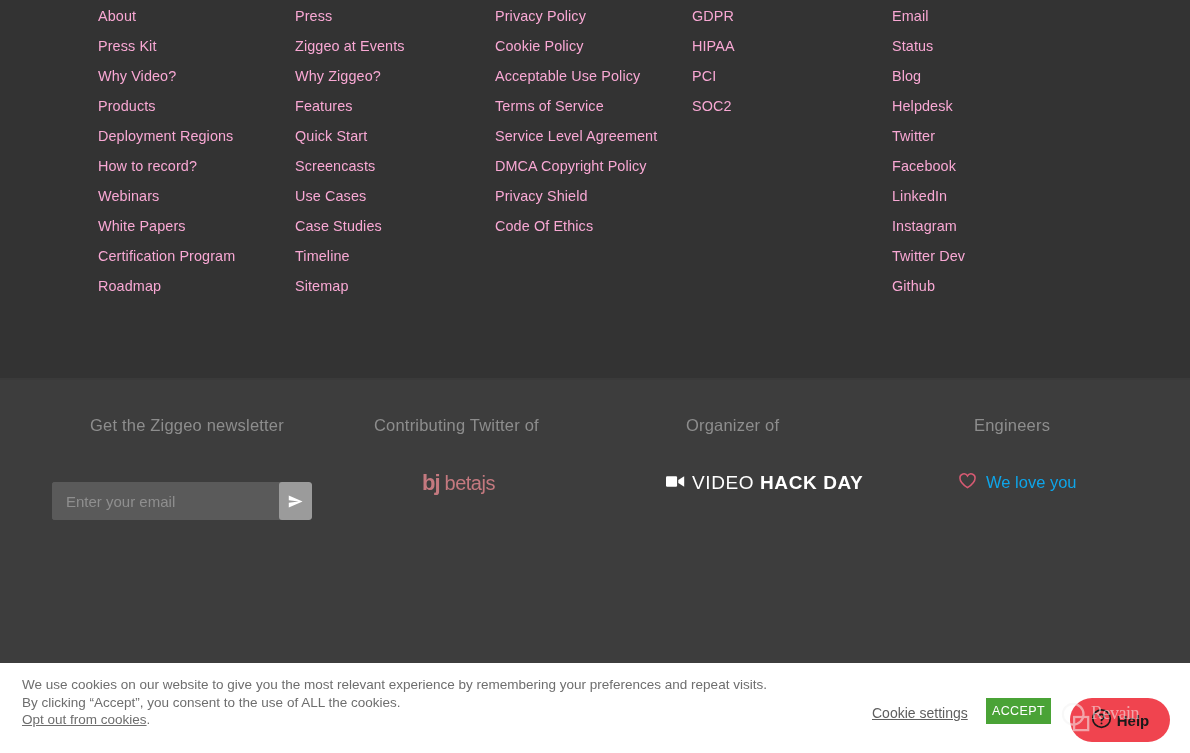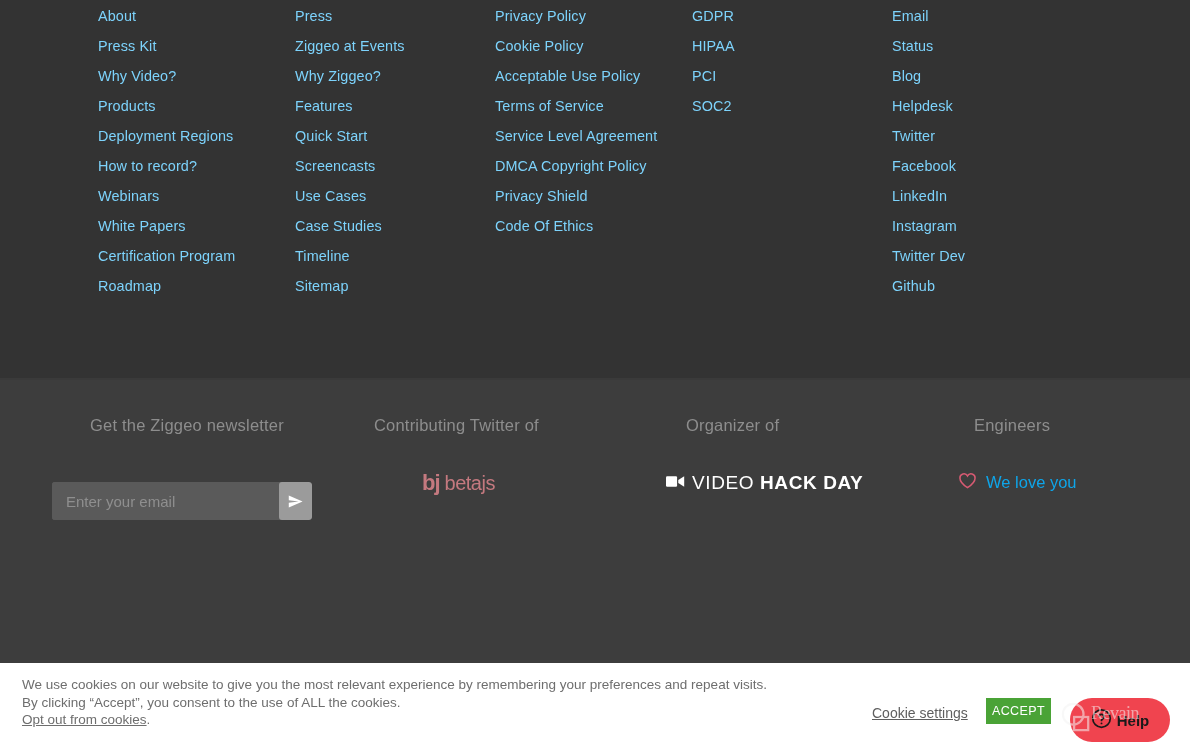--- a/index.html
+++ b/index.html
@@ -43,21 +43,21 @@
   .link-col.c0 { left: 98px;  width: 190px; }
   .link-col.c1 { left: 295px; width: 190px; }
   .link-col.c2 { left: 495px; width: 200px; }
   .link-col.c3 { left: 692px; width: 185px; }
   .link-col.c4 { left: 892px; width: 200px; }
 
   .footer-link {
     display: block;
     font-size: 14.4px;
     line-height: 16px;
-    color: #7dd3fc;
+    color: #f9a8d4;
     text-decoration: none;
     margin-bottom: 14px;
     white-space: nowrap;
     letter-spacing: 0.1px;
   }
 
   
   .section-divider {
     position: absolute;
     top: 378px;

